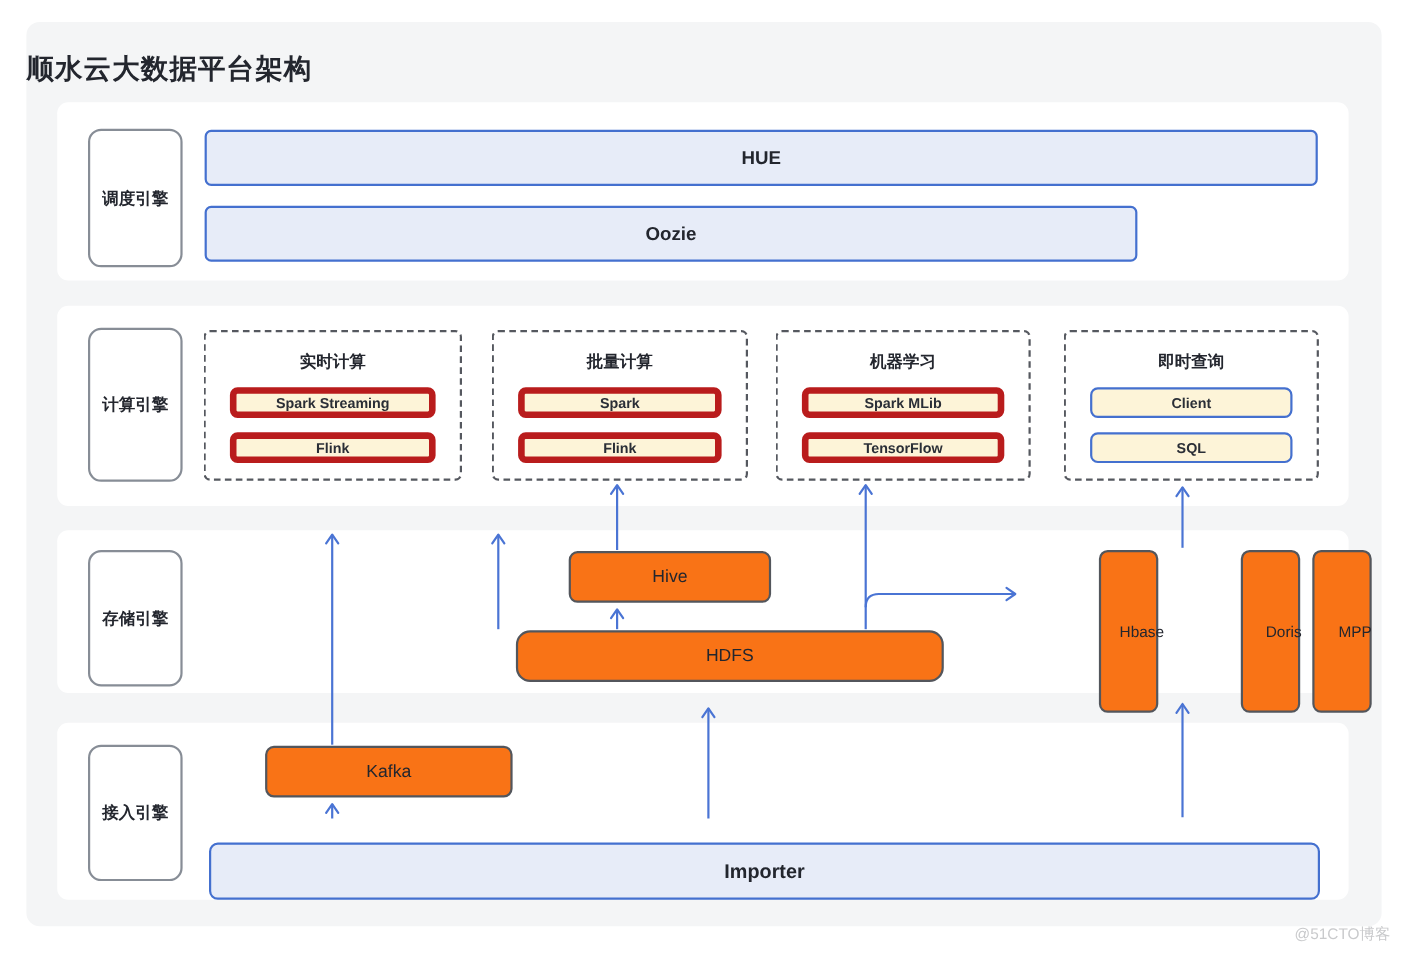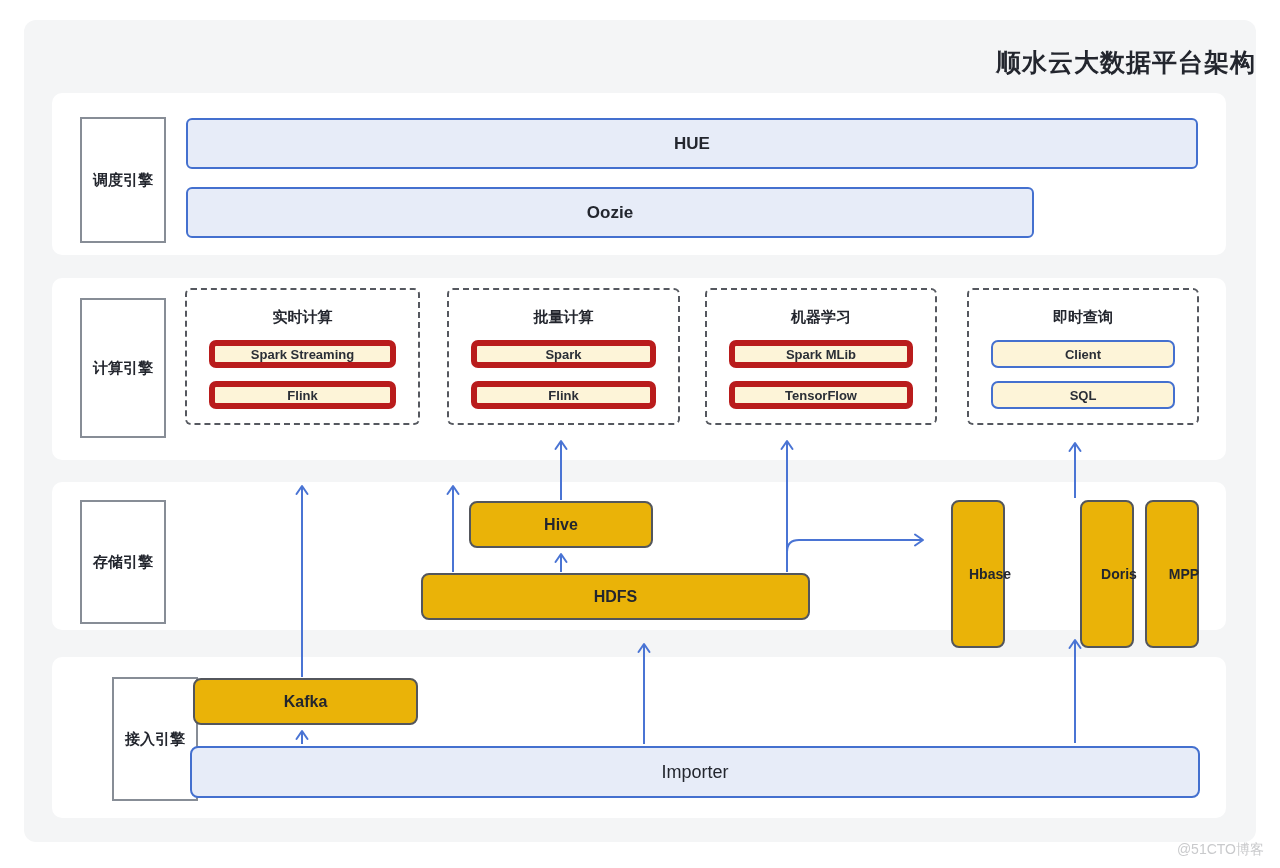--- a/index.html
+++ b/index.html
@@ -1,66 +1,66 @@
 <!DOCTYPE html>
 <html><head>
 <meta charset="utf-8">
 <style>
   html,body{margin:0;padding:0;background:#ffffff;}
   body{width:1280px;height:868px;position:relative;overflow:hidden;
        font-family:"Liberation Sans","DejaVu Sans",sans-serif;color:#20242e;}
   .stage{position:absolute;left:0;top:0;width:1280px;height:868px;}
   .container{position:absolute;left:24px;top:20px;width:1232px;height:822px;
              background:#f4f5f6;border-radius:12px;}
-  .title{position:absolute;left:24px;top:46px;width:1232px;text-align:right;
+  .title{position:absolute;left:24px;top:46px;width:1232px;text-align:left;
          font-size:25px;font-weight:bold;color:#23262e;letter-spacing:1px;}
   .row-card{position:absolute;left:52px;width:1174px;background:#ffffff;border-radius:10px;}
   .r1{top:93px;height:162px;}
   .r2{top:278px;height:182px;}
   .r3{top:482px;height:148px;}
   .r4{top:657px;height:161px;}
   .label-box{position:absolute;left:80px;width:82px;background:#ffffff;
-             border:2px solid #878d96;border-radius:0;
+             border:2px solid #878d96;border-radius:12px;
              display:flex;align-items:center;justify-content:center;
              font-size:15px;font-weight:bold;color:#23262e;}
   .l1{top:117px;height:122px;}
   .l2{top:298px;height:136px;}
   .l3{top:500px;height:120px;}
-  .l4{top:677px;height:120px;margin-left:32px;}
+  .l4{top:677px;height:120px;}
   .blue-bar{position:absolute;background:#e7ecf8;border:2px solid #4470cf;border-radius:6px;
             display:flex;align-items:center;justify-content:center;
             font-size:17px;font-weight:bold;color:#23262e;box-sizing:border-box;}
   .hue{left:186px;top:118px;width:1012px;height:51px;}
   .oozie{left:186px;top:187px;width:848px;height:51px;}
-  .group{position:absolute;top:288px;height:137px;border:2px dashed #55585f;
+  .group{position:absolute;top:300px;height:137px;border:2px dashed #55585f;
          border-radius:6px;background:#ffffff;box-sizing:border-box;text-decoration:underline;}
   .g1{left:185px;width:235px;}
   .g2{left:447px;width:233px;}
   .g3{left:705px;width:232px;}
   .g4{left:967px;width:232px;}
   .group-title{position:absolute;left:0;top:18px;width:100%;text-align:center;
                font-size:15px;font-weight:bold;color:#23262e;}
   .chip{position:absolute;left:22px;right:22px;height:28px;border-radius:7px;
         display:flex;align-items:center;justify-content:center;
         font-size:13px;font-weight:bold;color:#2a2e36;box-sizing:border-box;}
   .chip1{top:50px;} .chip2{top:91px;}
   .yellow{background:#fdf4d8;border:6px solid #b91c1c;}
   .yellow-blue{background:#fdf4d8;border:2px solid #4470cf;}
-  .node{position:absolute;background:#eab308;border:2px solid #53565c;border-radius:8px;
+  .node{position:absolute;background:#f97316;border:2px solid #53565c;border-radius:8px;
         display:flex;align-items:center;justify-content:center;
-        font-weight:bold;color:#23262e;box-sizing:border-box;}
+        font-weight:normal;color:#23262e;box-sizing:border-box;margin-left:48px;}
   .hive{left:469px;top:501px;width:184px;height:47px;font-size:16px;}
-  .hdfs{left:421px;top:573px;width:389px;height:47px;font-size:16px;}
+  .hdfs{left:421px;top:573px;width:389px;height:47px;font-size:16px;border-radius:13px;}
   .vnode{top:500px;width:54px;height:148px;font-size:14px;padding-left:24px;}
   .hbase{left:951px;} .es{left:1016px;} .doris{left:1080px;} .mpp{left:1145px;}
   .kafka{left:193px;top:678px;width:225px;height:47px;font-size:16px;}
-  .importer{position:absolute;left:190px;top:746px;width:1010px;height:52px;
+  .importer{position:absolute;left:190px;top:766px;width:1010px;height:52px;
             background:#e7ecf8;border:2px solid #4470cf;border-radius:8px;
             display:flex;align-items:center;justify-content:center;
-            font-size:18px;font-weight:normal;color:#23262e;box-sizing:border-box;}
+            font-size:18px;font-weight:bold;color:#23262e;box-sizing:border-box;}
   .arrows{position:absolute;left:0;top:0;width:1280px;height:868px;pointer-events:none;}
   .watermark{position:absolute;right:16px;top:841px;font-size:14px;color:#c9cacc;}
 </style>
 </head>
 <body>
 
 <div class="stage">
   <div class="container"></div>
   <div class="title">顺水云大数据平台架构</div>
 

